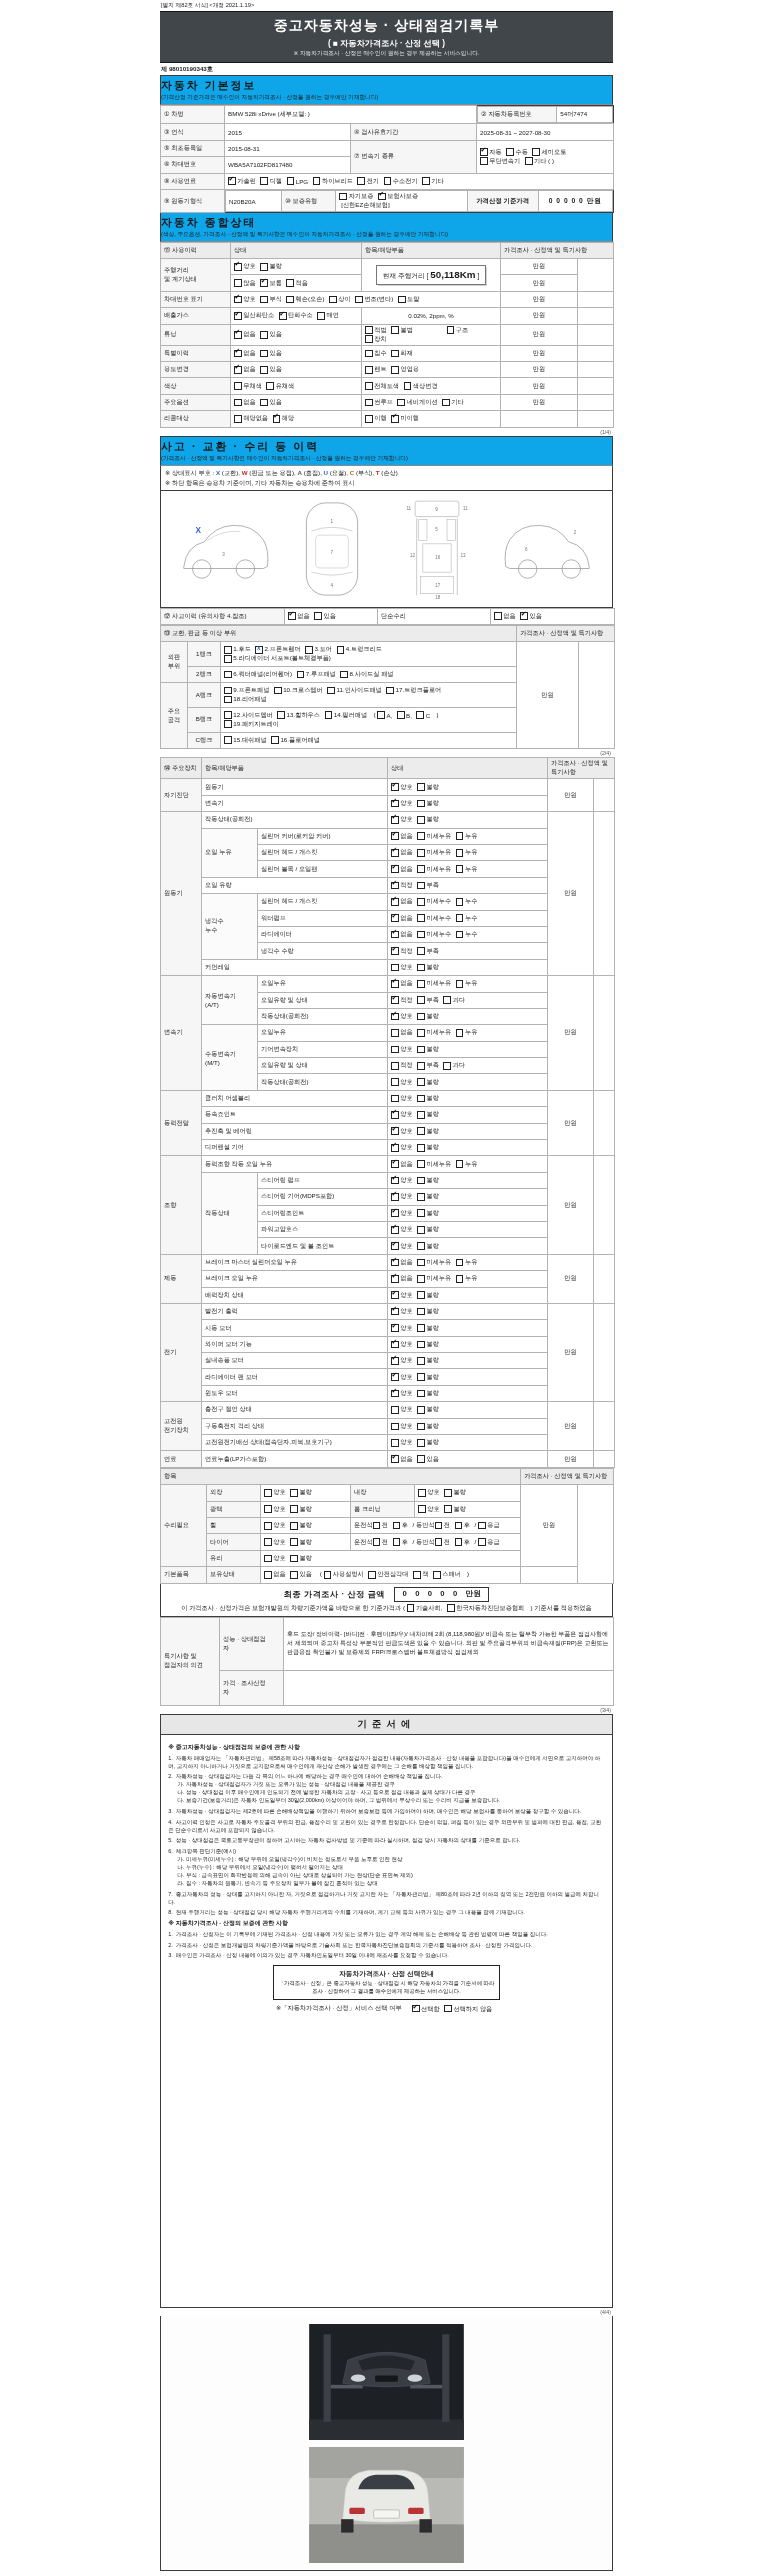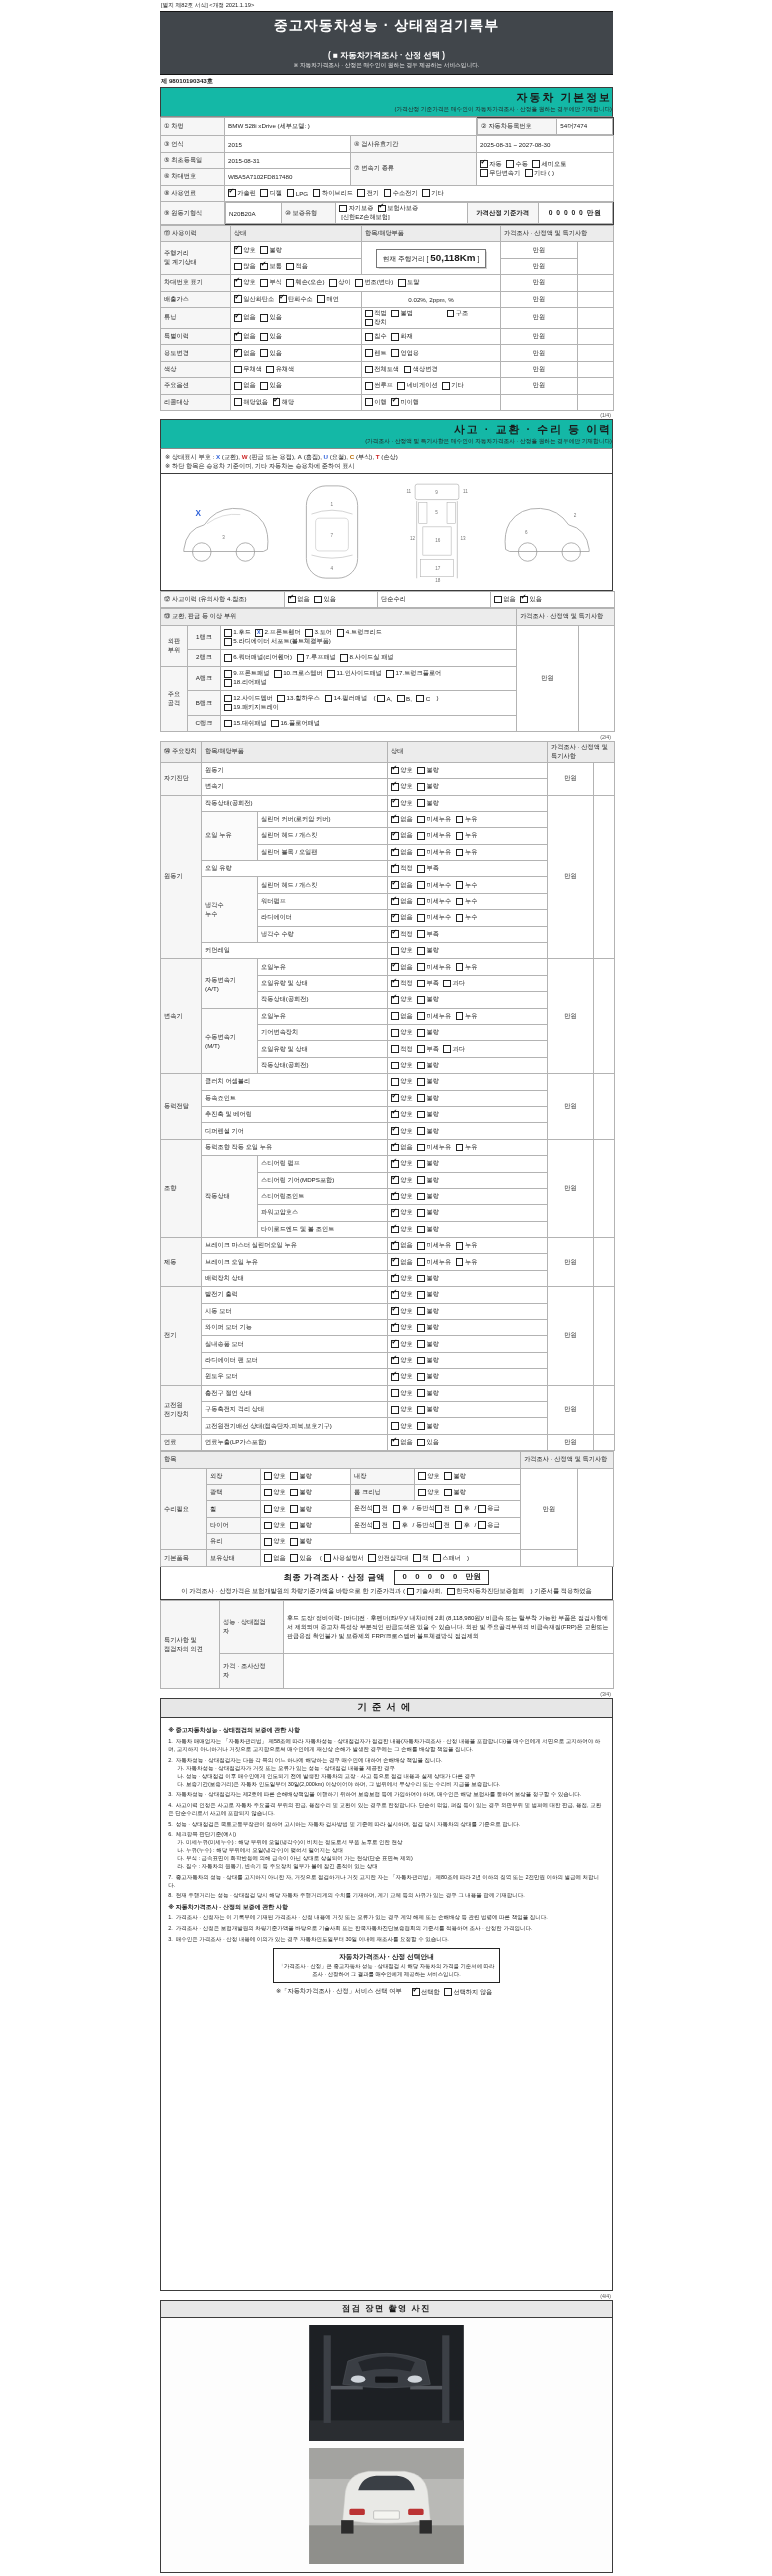--- a/index.html
+++ b/index.html
@@ -1,24 +1,24 @@
 <!DOCTYPE html>
 <html style="font-size:8.2px"><head>
 <meta charset="utf-8">
 <style>
   html,body{margin:0;padding:0;background:#fff;}
   body{width:773px;height:2576px;overflow:hidden;font-family:"Liberation Sans","DejaVu Sans",sans-serif;color:#1a1a1a;}
   .doc{width:453px;margin:0 auto;}
   .formref{font-size:5.7px;padding:1.5px 0 1px 1px;color:#222;}
   .mainhead{background:#41464b;border-top:1.5px solid #151515;border-bottom:1px solid #151515;color:#fff;text-align:center;padding:5.2px 0 4.1px;}
   .mainhead h1{margin:0;font-size:14px;letter-spacing:1px;font-weight:bold;}
-  .mainhead .sub{font-size:8.2px;font-weight:bold;margin-top:15px;}
+  .mainhead .sub{font-size:8.2px;font-weight:bold;margin-top:3px;}
   .mainhead .note{font-size:5.7px;color:#e8e8e8;margin-top:1.5px;}
   .docno{font-size:6.2px;font-weight:bold;padding:2.1px 0 1px 1px;}
-  .band{background:#14b8a6;border-top:1px solid #3c3c3c;border-bottom:0.5px solid #8a8a8a;border-left:1px solid #3c3c3c;border-right:1px solid #3c3c3c;text-align:right;padding:2.6px 0 2.1px;}
+  .band{background:#0ea5e9;border-top:1px solid #3c3c3c;border-bottom:0.5px solid #8a8a8a;border-left:1px solid #3c3c3c;border-right:1px solid #3c3c3c;text-align:left;padding:2.6px 0 2.1px;}
   .band h2{margin:0;font-size:10.8px;font-weight:bold;letter-spacing:2.1px;}
   .band .sub{font-size:5.7px;color:#222;margin-top:1px;}
   table.grid{border-collapse:collapse;width:453px;table-layout:fixed;border:1px solid #3c3c3c;}
   table.grid td{border:0.5px solid #b3b3b3;font-size:6.2px;padding:1px 3.1px;height:13.4px;overflow:hidden;}
   td.lab{background:#f6f6f6;white-space:pre-line;}
   tr.hd td{background:#ececec;font-size:6.2px;}
   td.pr{text-align:center;color:#222;}
   td.bl{background:#fff;}
   .cb{display:inline-flex;align-items:center;margin-right:4.6px;vertical-align:middle;}
   .bx{width:5.7px;height:5.7px;border:1px solid #222;margin-right:1.5px;position:relative;flex:none;background:#fff;}
@@ -168,20 +168,24 @@
           <td class="lab" style="border:0.5px solid #b3b3b3;width:66px;font-size:6.4px;font-weight:bold;text-align:center;padding:1px 2.1px;">가격산정 기준가격</td>
           <td style="border:0.5px solid #b3b3b3;font-size:6.7px;font-weight:bold;text-align:center;letter-spacing:1px;padding:1px 2.1px;">0 0 0 0 0 만원</td>
         </tr>
               </tbody>
             </table>
       </td>
     </tr>
   </tbody>
     </table>
 
+  <div class="band" style="border-top:none;">
+    <h2>자동차 종합상태</h2>
+    <div class="sub">(색상, 주요옵션, 가격조사 · 산정액 및 특기사항은 매수인이 자동차가격조사 · 산정을 원하는 경우에만 기재합니다)</div>
+  </div>
   <table class="grid">
     <colgroup>
         <col style="width:70px">
         <col style="width:131px">
         <col style="width:139px">
         <col style="width:77px">
         <col style="width:36px">
       </colgroup>
     <tbody>
         <tr class="hd">
@@ -1306,23 +1310,20 @@
     <div class="selline"><span class="txt">※「자동차가격조사 · 산정」서비스 선택 여부      </span><span class="cb">
           <span class="bx ck"></span>
           <span class="cbl">선택함</span>
         </span><span class="cb">
           <span class="bx"></span>
           <span class="cbl">선택하지 않음</span>
         </span></div>
   </div>
   <div class="pagemark">(4/4)</div>
 
-  <div class="photoband">
-    <h2>점검 장면 촬영 사진</h2>
-  </div>
   <div class="photos">
     <svg width="155" height="116" viewBox="0 0 300 225">
       <rect width="300" height="225" fill="#1d2024"></rect>
       <rect x="0" y="185" width="300" height="40" fill="#2a2d31"></rect>
       <rect x="28" y="20" width="14" height="170" fill="#3c4046"></rect>
       <rect x="258" y="20" width="14" height="170" fill="#3c4046"></rect>
       <rect x="42" y="120" width="60" height="8" fill="#505archived560" opacity="0"></rect>
       <rect x="42" y="118" width="62" height="7" fill="#55595f"></rect>
       <rect x="196" y="118" width="62" height="7" fill="#55595f"></rect>
       <path d="M75 70 q75 -30 150 0 l10 45 q-85 14 -170 0 z" fill="#3a3e44" stroke="#55595f"></path>

